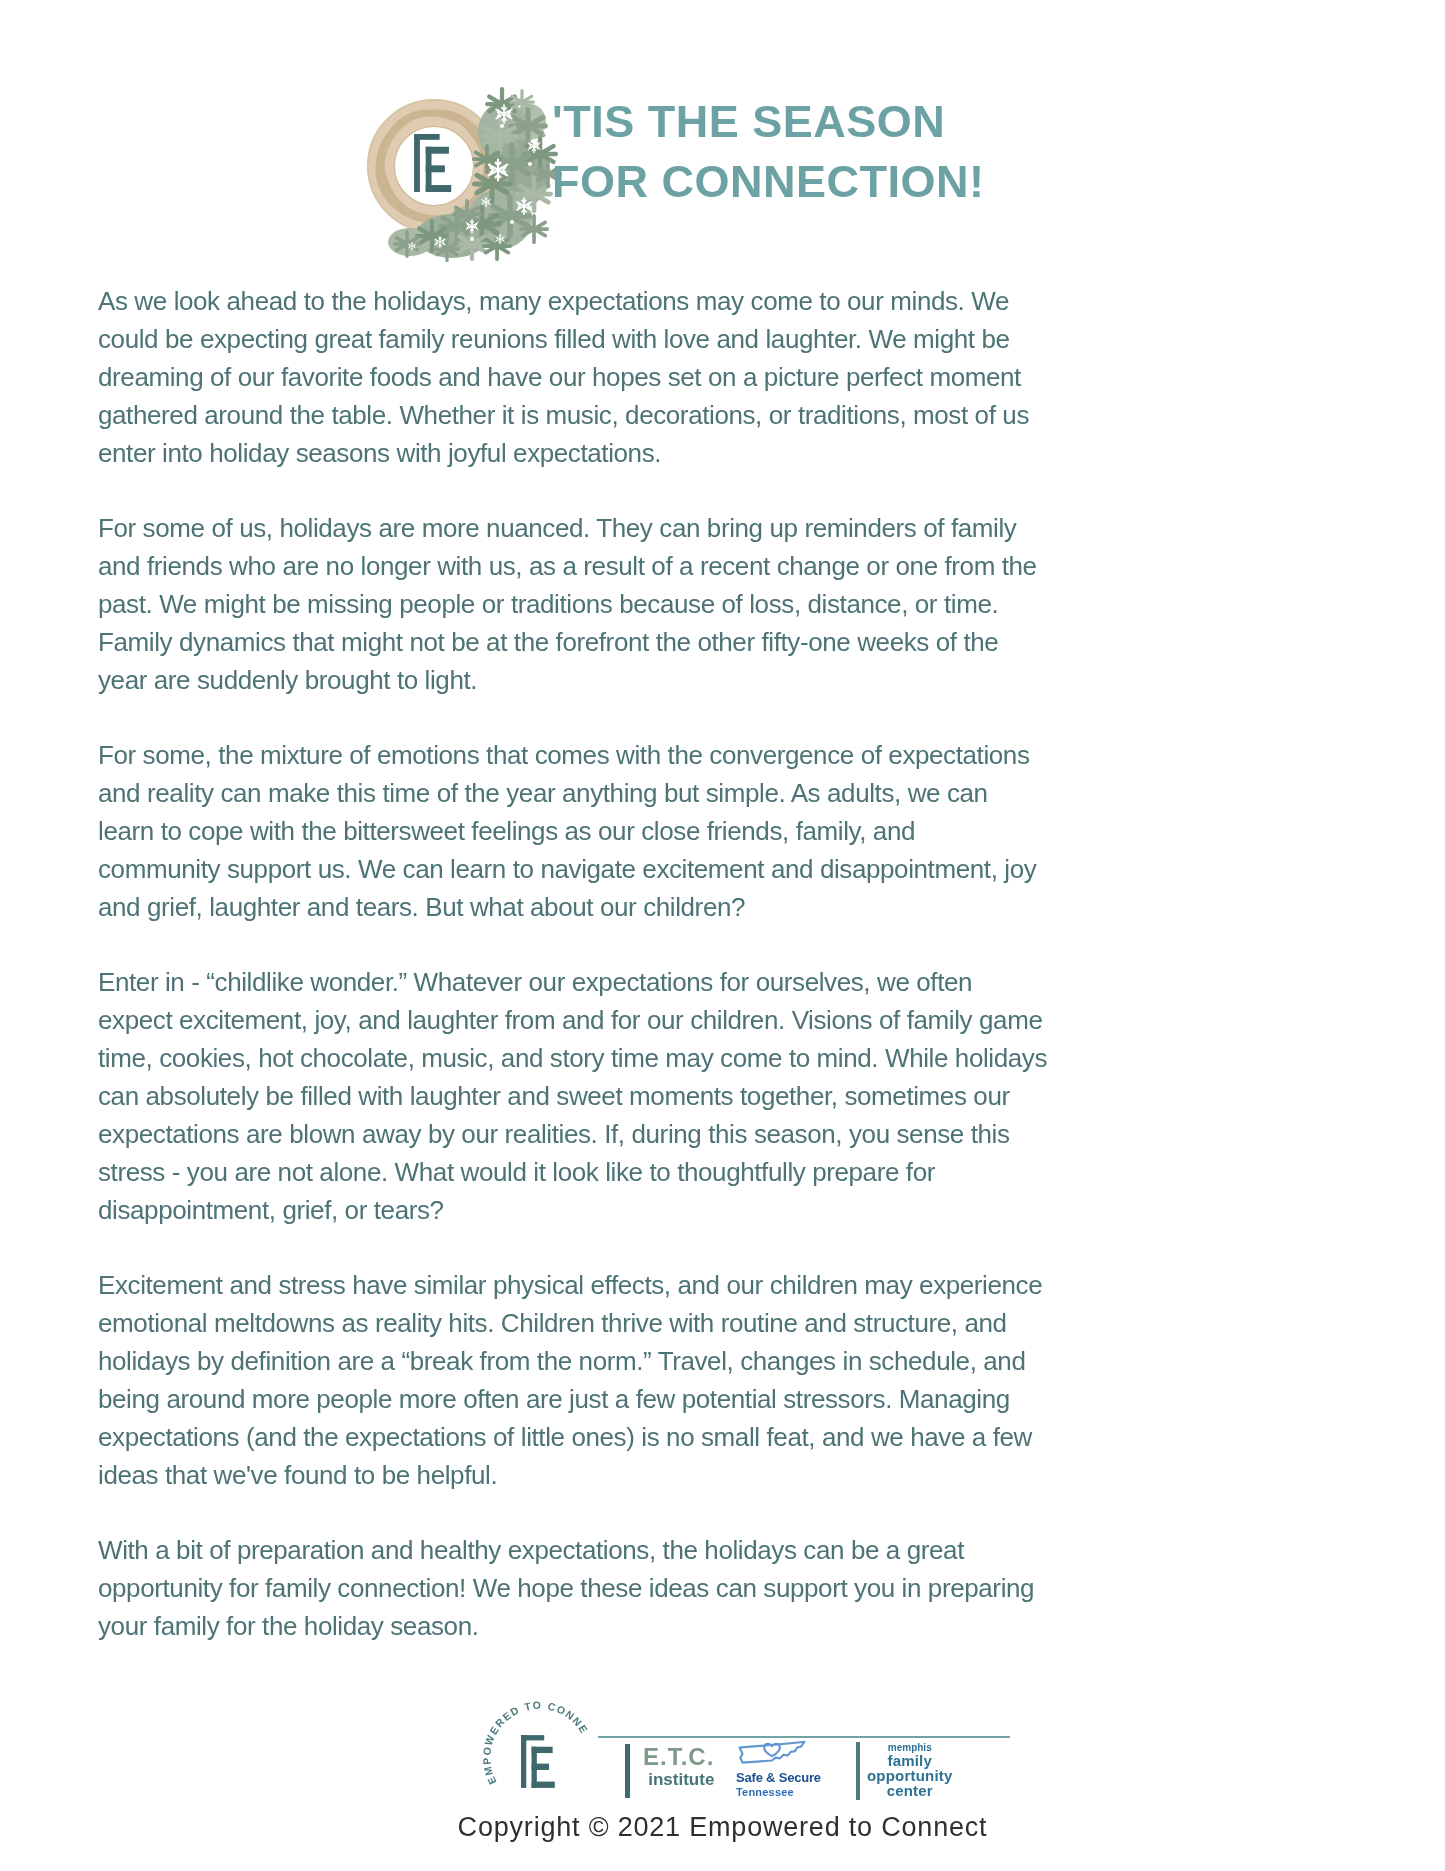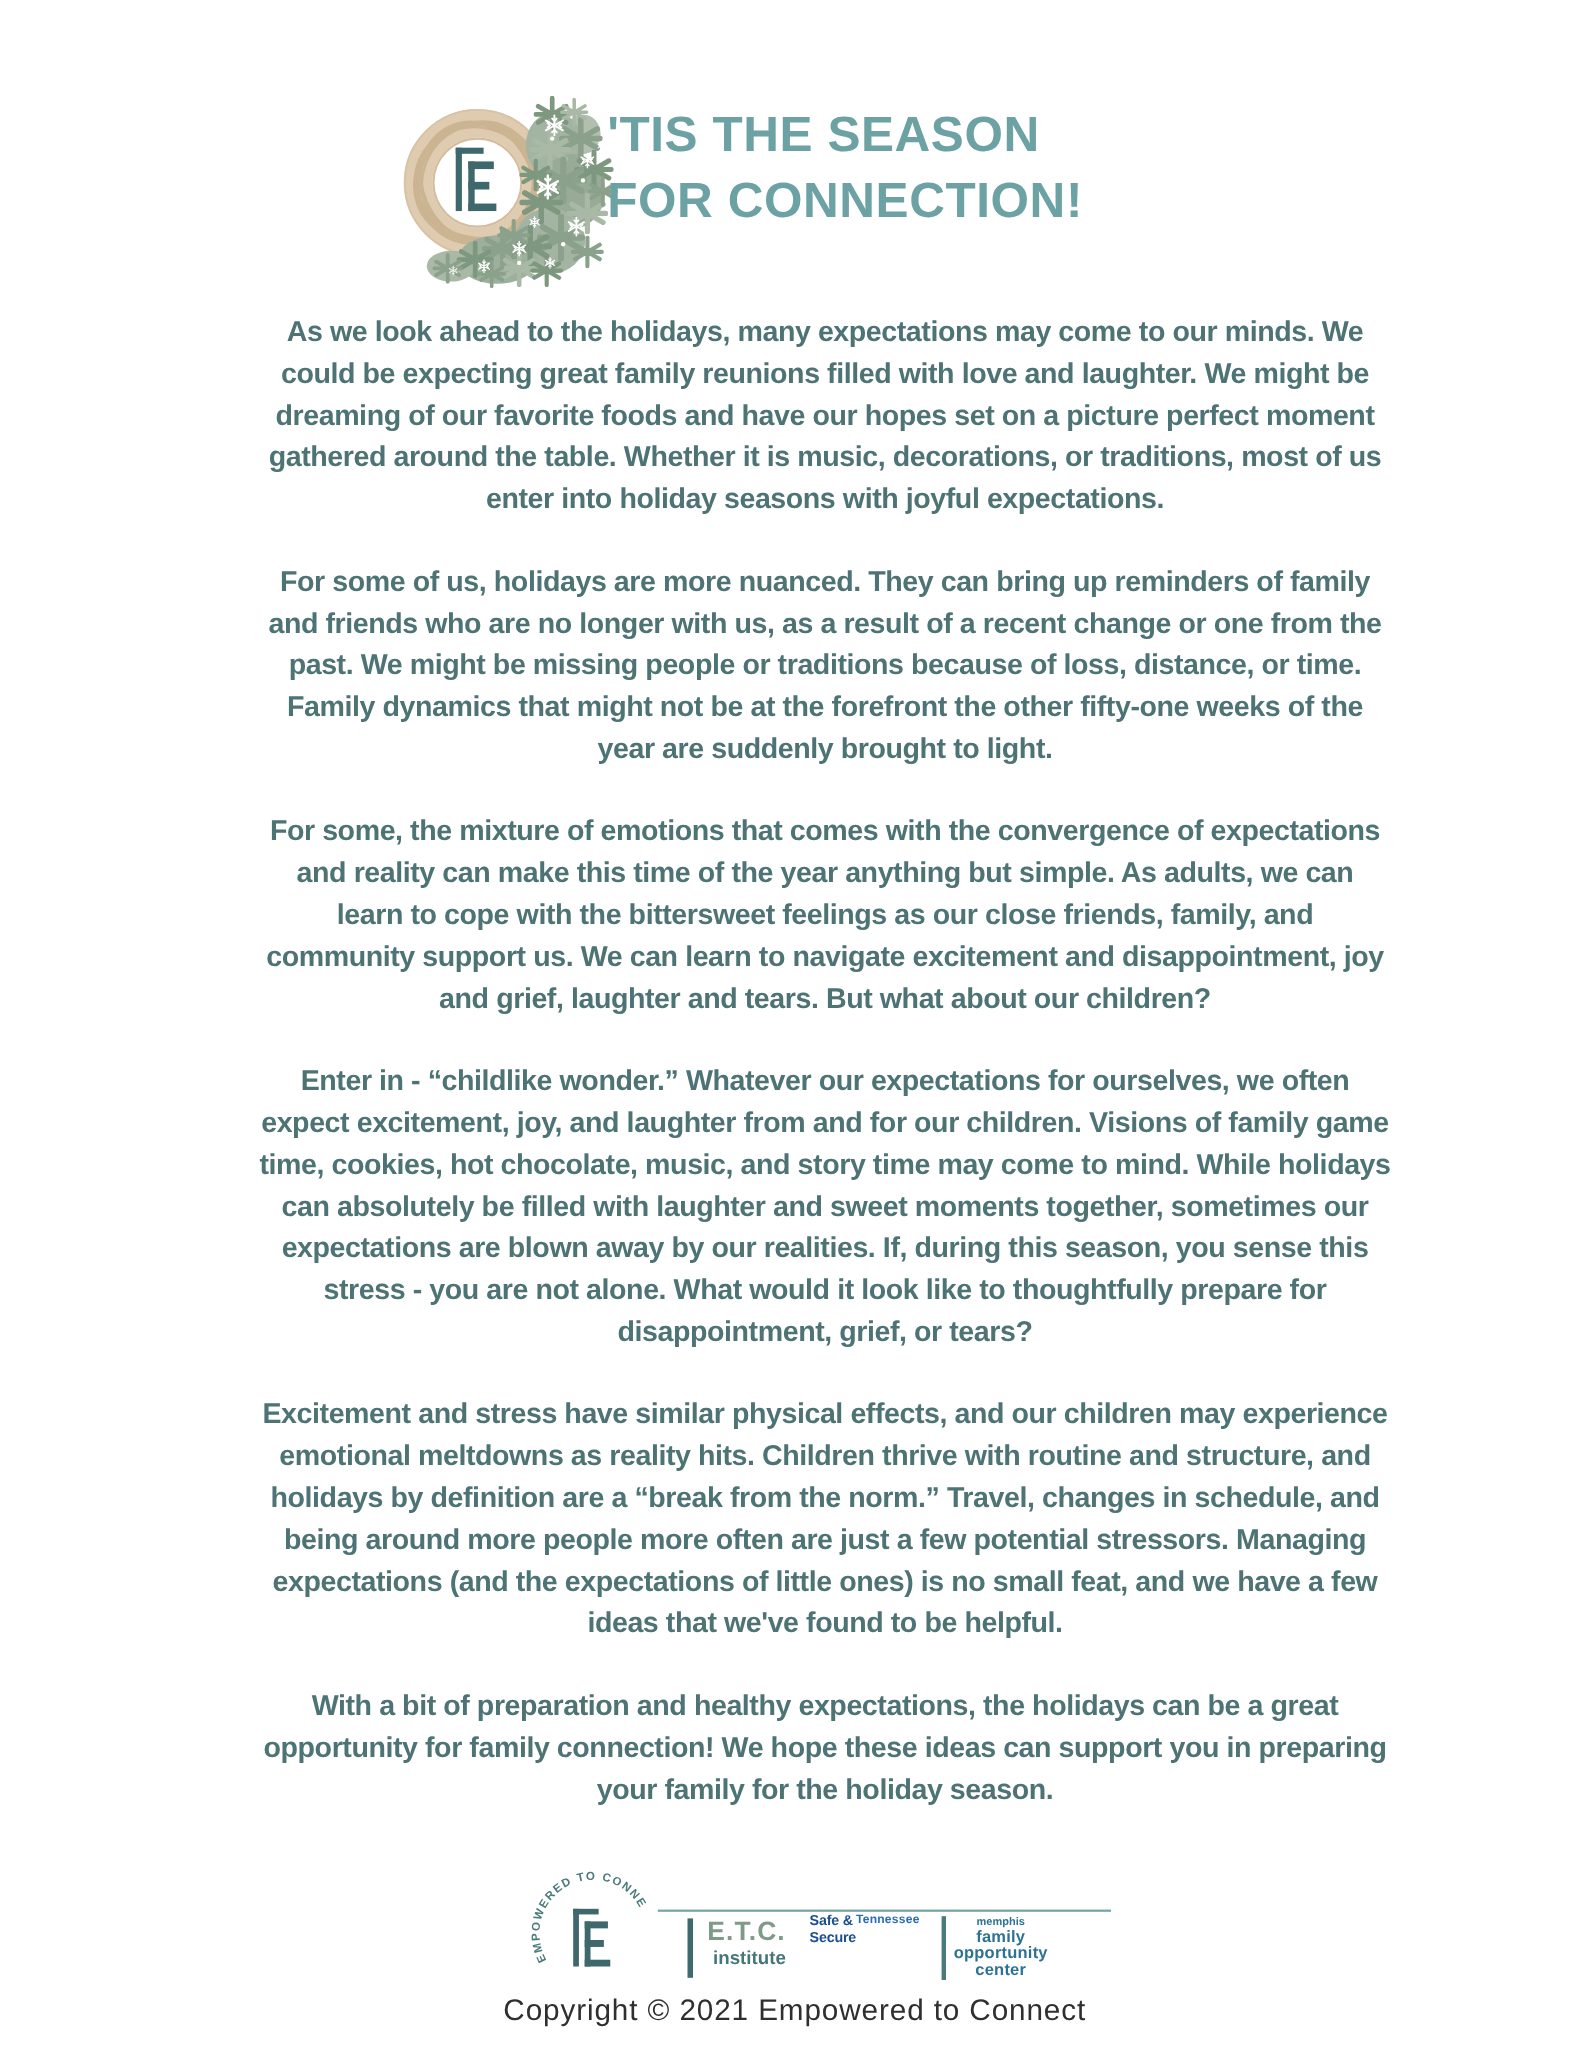--- a/index.html
+++ b/index.html
@@ -23,28 +23,27 @@
     width:500px;
     color:#6da2a4;
     font-weight:700;
     font-size:45px;
     line-height:60px;
     letter-spacing:0.5px;
   }
   
   .body-text{
     position:absolute;
-    left:85px; top:282px;
+    left:98px; top:282px;
     width:1330px;
     color:#4d7375;
     font-size:26px;
-    font-weight:700;
+    font-weight:400;
     line-height:38px;
     letter-spacing:-0.4px;
-    text-align:center;
   }
   .body-text p{
     margin:0 0 37px 0;
     white-space:pre-line;
   }
   
   .ec-logo{
     position:absolute;
     left:482px; top:1688px;
     width:114px; height:142px;
@@ -60,21 +59,21 @@
     left:625px; top:1744px;
     display:flex; gap:13px;
   }
   .etc-bar{width:5px; height:54px; background:#3e6b6e;}
   .etc-line1{font-size:24px; font-weight:700; color:#7d9b88; letter-spacing:1px; line-height:26px;}
   .etc-line2{font-size:17px; font-weight:700; color:#44767a; line-height:20px;text-align:right;}
   .ss-logo{
     position:absolute;
     left:736px; top:1738px;
     width:92px;
-    display:flex; flex-direction:row; align-items:flex-start;
+    display:flex; flex-direction:column; align-items:flex-start;
   }
   .ss-line1{font-size:13px; font-weight:700; color:#1b4f91; line-height:15px; letter-spacing:-0.2px;}
   .ss-line2{font-size:11px; font-weight:700; color:#2c6cb7; line-height:15px; letter-spacing:0.2px;}
   .mfcc-logo{
     position:absolute;
     left:856px; top:1742px;
     display:flex; gap:7px;text-align:center;
   }
   .mfcc-bar{width:4px; height:58px; background:#4a7a7c;}
   .mfcc-line0{font-size:10px; font-weight:700; color:#2d7295; line-height:11px;}

